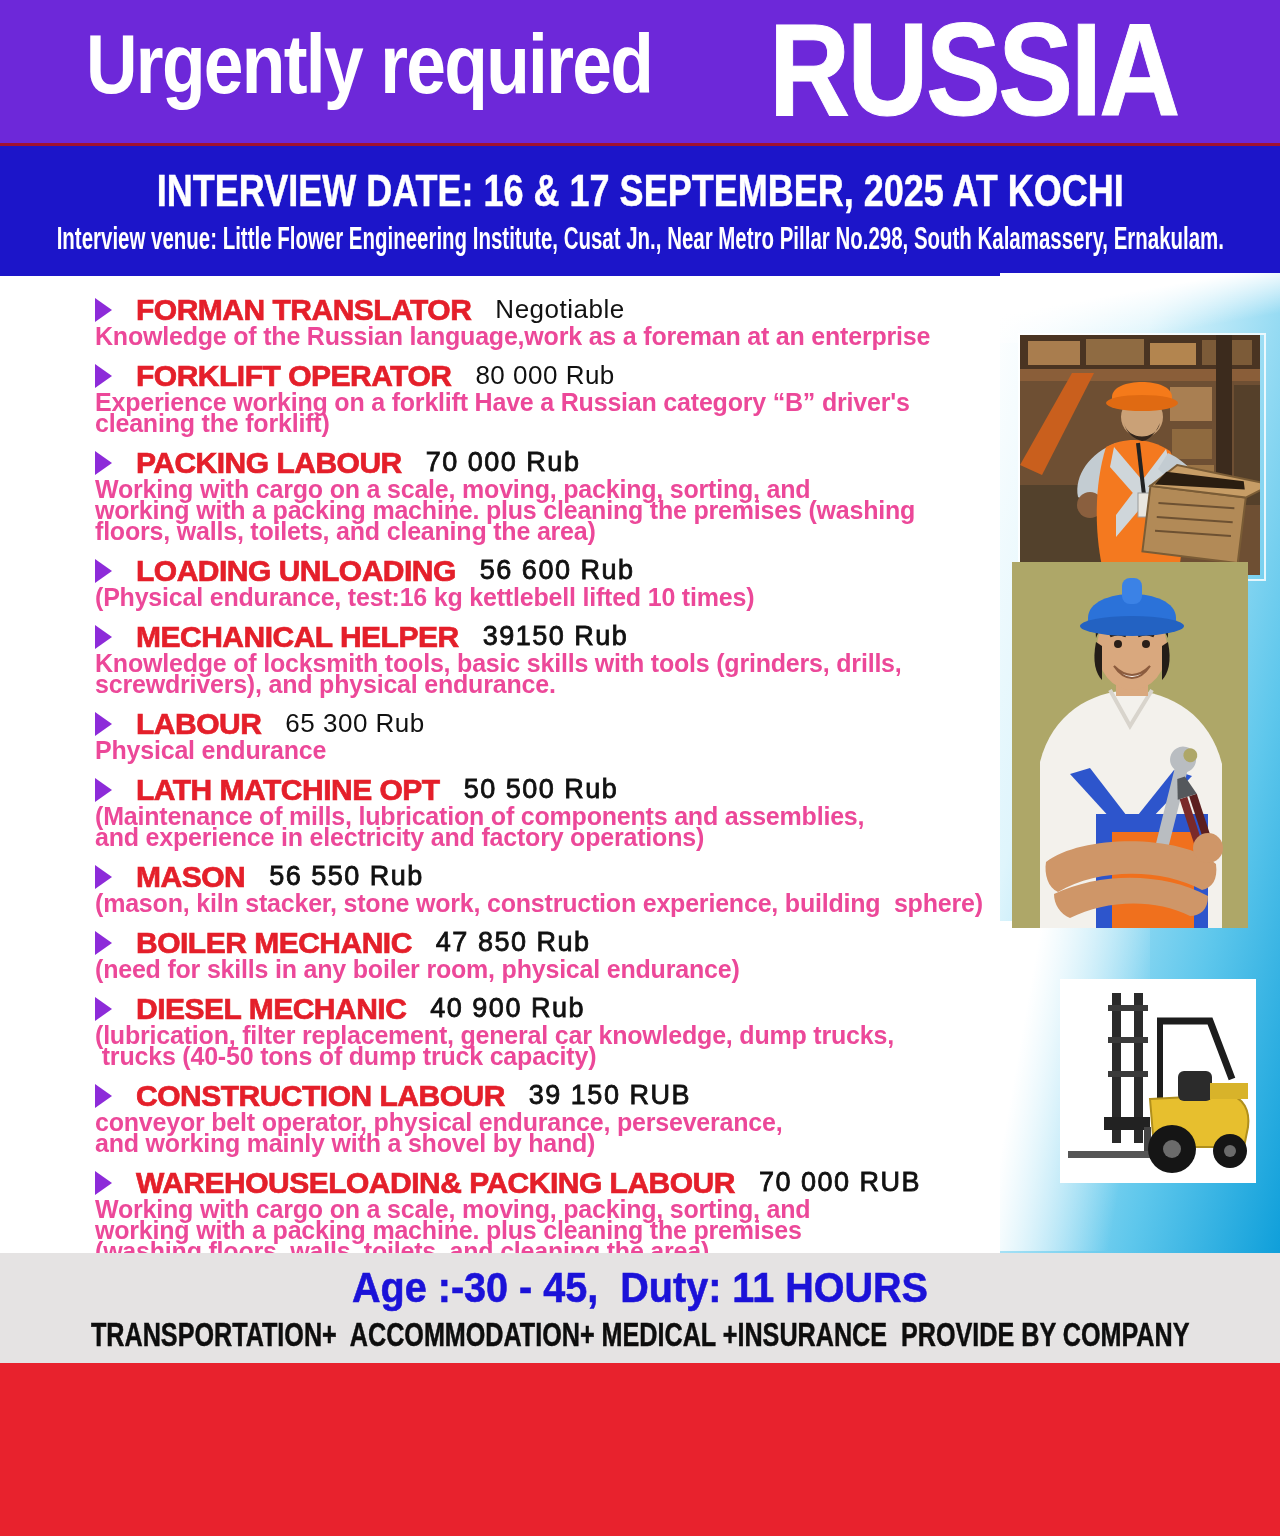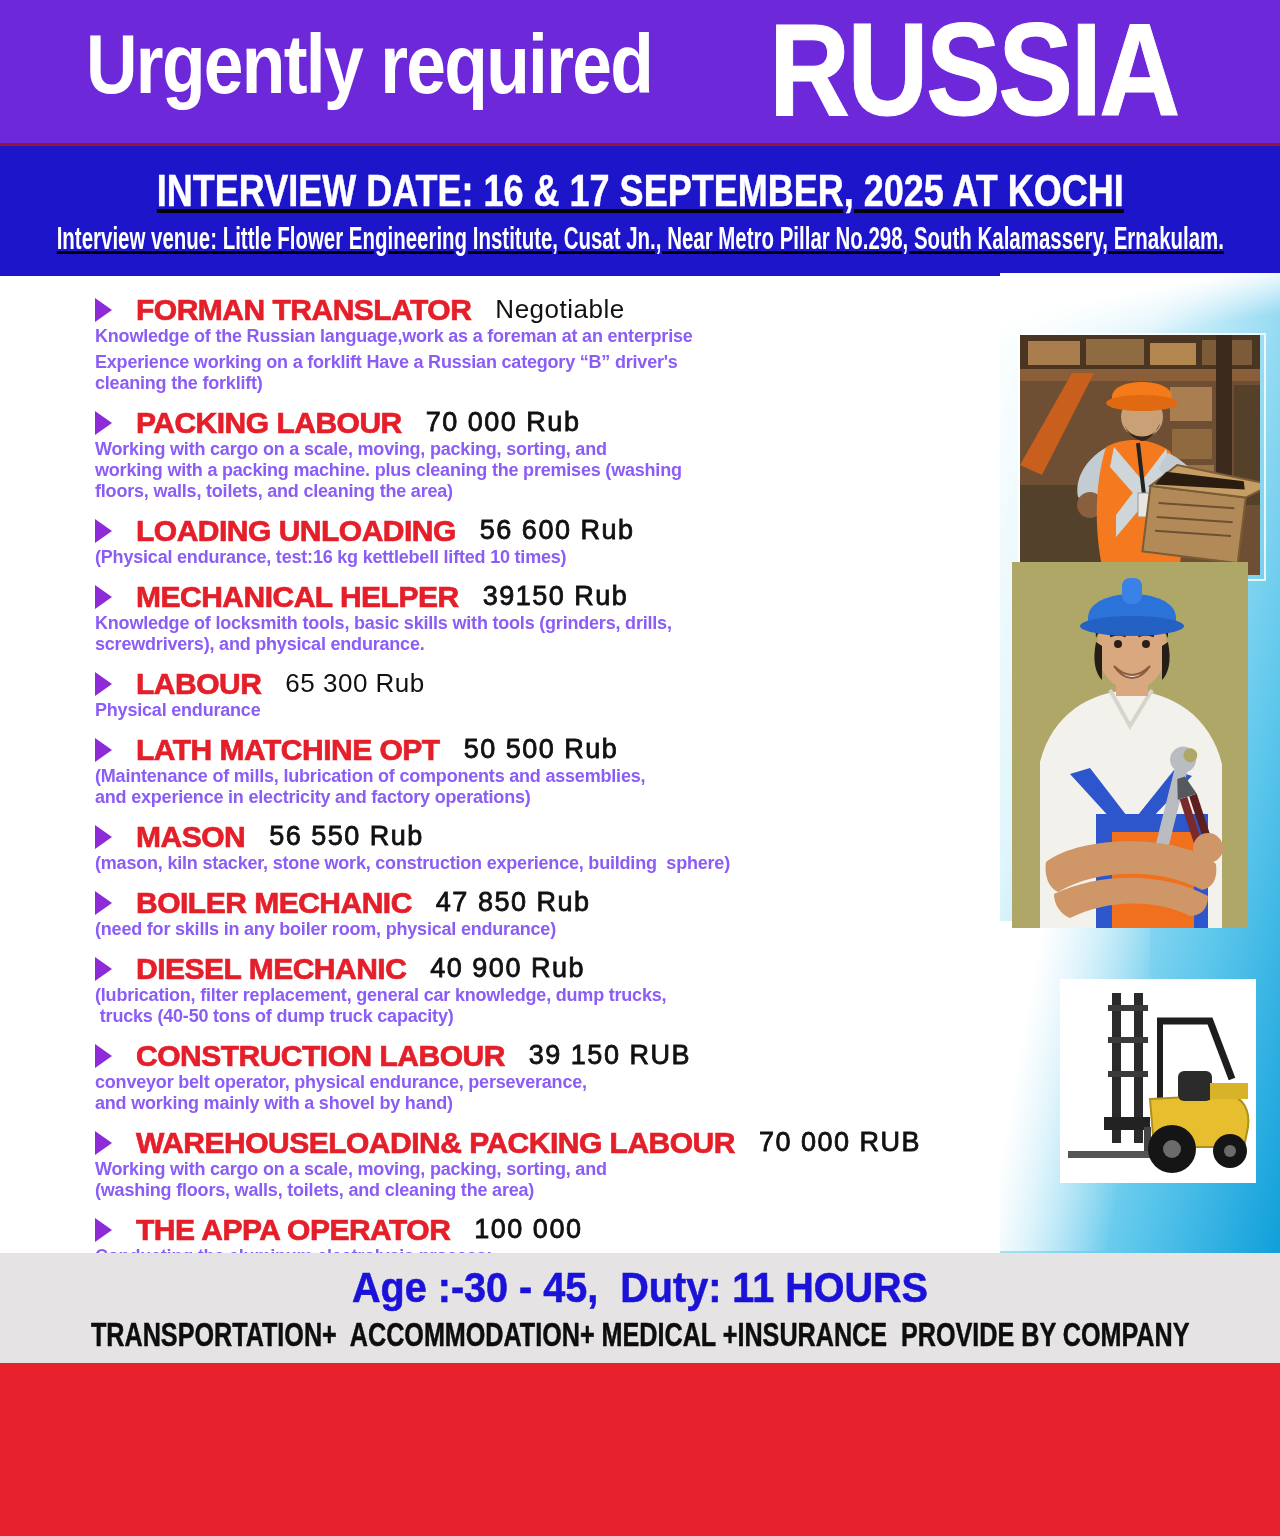--- a/index.html
+++ b/index.html
@@ -6,37 +6,37 @@
   .poster{position:relative;width:1280px;height:1536px;overflow:hidden;background:#fff;
           font-family:"Liberation Sans",sans-serif;}
   
   .band-red-top{position:absolute;left:0;top:0;width:1280px;height:143px;background:#6d28d9;}
   .urgent{position:absolute;left:86px;top:22px;font-size:84px;font-weight:bold;color:#fff;
           white-space:pre;transform:scaleX(.85);transform-origin:left center;letter-spacing:-2px;line-height:1;}
   .country{position:absolute;right:102px;top:4px;font-size:132px;font-weight:bold;color:#fff;
           white-space:pre;transform:scaleX(.85);transform-origin:right center;letter-spacing:-3px;line-height:1;
           -webkit-text-stroke:1px #fff;}
   .band-blue{position:absolute;left:0;top:143px;width:1280px;height:130px;background:#1c15c9;
-          display:flex;flex-direction:column;justify-content:center;align-items:center;gap:9px;border-top:3px solid #a01230;text-decoration:underline;}
+          display:flex;flex-direction:column;justify-content:center;align-items:center;gap:9px;border-top:3px solid #a01230;}
   .interview-line{font-size:45px;font-weight:bold;color:#fff;white-space:pre;line-height:1.05;
           transform:scaleX(.80);transform-origin:center;-webkit-text-stroke:.5px #fff;}
   .venue-line{font-size:31px;font-weight:bold;color:#fff;white-space:pre;line-height:1.05;
           transform:scaleX(.66);transform-origin:center;}
   
   .jobs{position:absolute;left:95px;top:281px;width:915px;}
   .job{margin-bottom:5px;}
   .job-title-row{display:flex;align-items:center;gap:24px;line-height:29px;height:29px;margin-bottom:2px;margin-top:14px;}
   .job-bullet{width:0;height:0;border-top:12px solid transparent;border-bottom:12px solid transparent;
           border-left:17px solid #8d2bd9;flex:0 0 auto;}
   .job-title{font-size:30px;font-weight:bold;color:#e41f2a;letter-spacing:-.5px;white-space:pre;
           -webkit-text-stroke:.7px #e41f2a;}
   .job-salary{font-size:26px;font-weight:normal;color:#111;white-space:pre;letter-spacing:.5px;}
   .job-salary.heavy{font-size:27px;letter-spacing:1.5px;-webkit-text-stroke:.8px #111;}
   .job-desc{}
-  .desc-line{font-size:18px;line-height:21px;font-weight:bold;color:#8b5cf6;letter-spacing:-.2px;white-space:pre;}
+  .desc-line{font-size:25px;line-height:21px;font-weight:bold;color:#ec4899;letter-spacing:-.2px;white-space:pre;}
   
   .right-band{position:absolute;left:1000px;top:273px;width:280px;height:980px;
           background:linear-gradient(105deg,#ffffff 0%,#dff5fc 30%,#5ec7ec 72%,#0f9fda 100%);}
   .right-band::before{content:"";position:absolute;left:0;top:0;width:100%;height:70px;
           background:linear-gradient(170deg,#ffffff 35%,rgba(255,255,255,0) 75%);}
   .right-band::after{content:"";position:absolute;left:0;top:648px;width:150px;height:330px;
           background:linear-gradient(100deg,#ffffff 20%,rgba(255,255,255,0) 80%);}
   .photo{position:absolute;overflow:hidden;}
   .photo svg{display:block;}
   .photo-1{left:1018px;top:333px;width:244px;height:244px;border:2px solid rgba(255,255,255,.8);}
@@ -190,20 +190,25 @@
         <span class="job-bullet"></span>
         <span class="job-title">FORMAN TRANSLATOR</span>
         <span class="job-salary">Negotiable</span>
       </div>
       <div class="job-desc">
           <div class="desc-line">Knowledge of the Russian language,work as a foreman at an enterprise</div>
         </div>
     </div>
 
     <div class="job">
+      <div class="job-title-row">
+        <span class="job-bullet"></span>
+        <span class="job-title">FORKLIFT OPERATOR</span>
+        <span class="job-salary">80 000 Rub</span>
+      </div>
       <div class="job-desc">
           <div class="desc-line">Experience working on a forklift Have a Russian category “B” driver's</div>
           <div class="desc-line">cleaning the forklift)</div>
         </div>
     </div>
 
     <div class="job">
       <div class="job-title-row">
         <span class="job-bullet"></span>
         <span class="job-title">PACKING LABOUR</span>
@@ -309,20 +314,21 @@
     </div>
 
     <div class="job">
       <div class="job-title-row">
         <span class="job-bullet"></span>
         <span class="job-title">WAREHOUSELOADIN&amp; PACKING LABOUR</span>
         <span class="job-salary heavy">70 000 RUB</span>
       </div>
       <div class="job-desc">
           <div class="desc-line">Working with cargo on a scale, moving, packing, sorting, and</div>
+          <div class="desc-line">working with a packing machine. plus cleaning the premises</div>
           <div class="desc-line">(washing floors, walls, toilets, and cleaning the area)</div>
         </div>
     </div>
 
     <div class="job">
       <div class="job-title-row">
         <span class="job-bullet"></span>
         <span class="job-title">THE APPA OPERATOR</span>
         <span class="job-salary heavy">100 000</span>
       </div>

